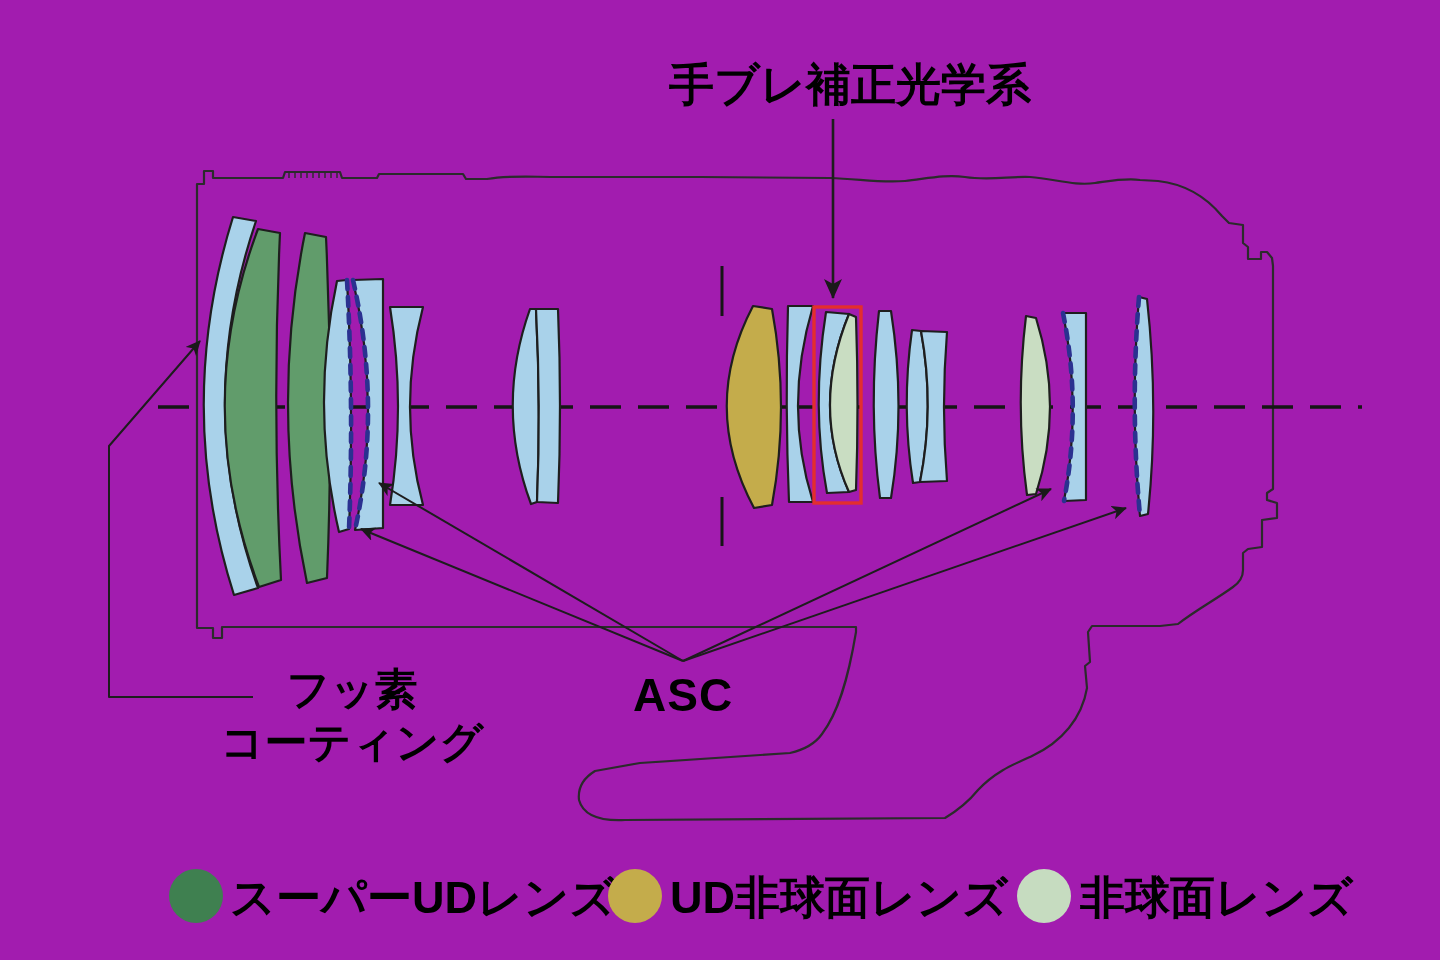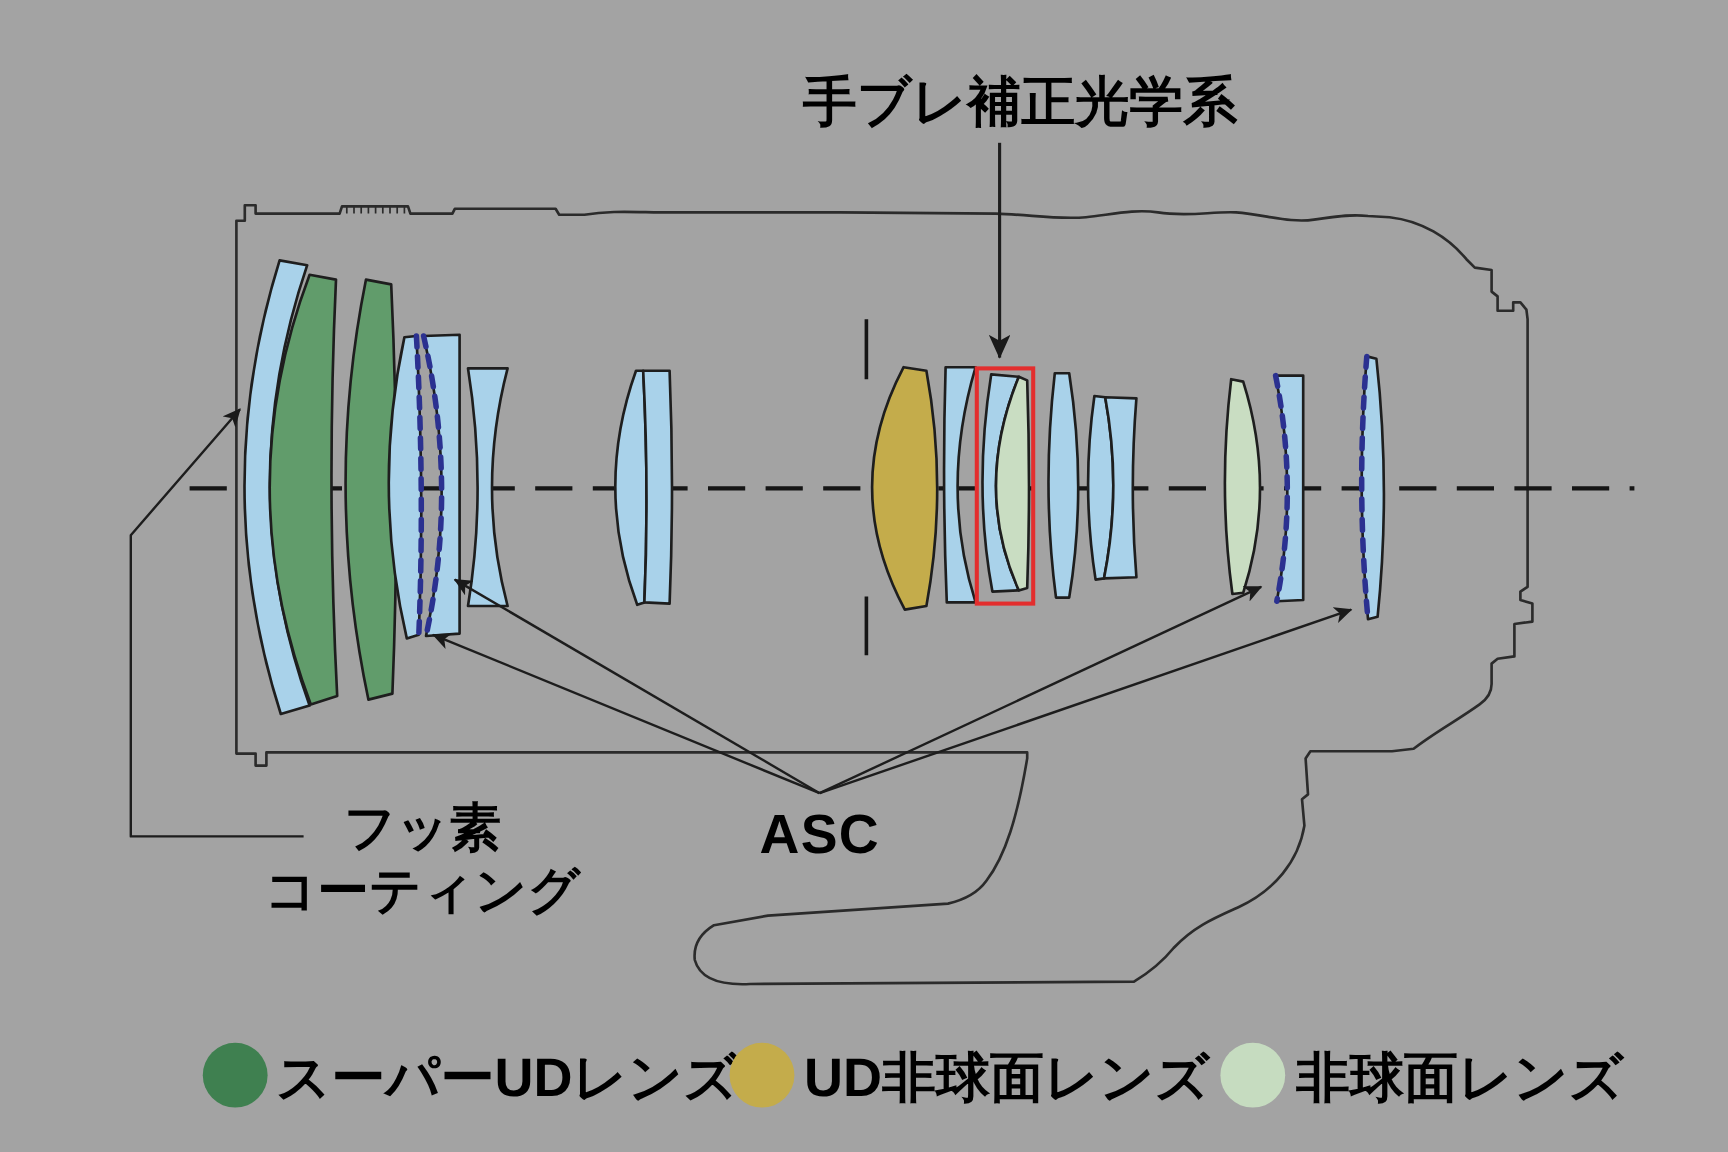--- a/index.html
+++ b/index.html
@@ -1,16 +1,16 @@
 <!DOCTYPE html>
 <html><head>
 <meta charset="utf-8">
 <style>
   html,body{margin:0;padding:0;background:#ffffff;}
-  .stage{position:relative;width:1440px;height:960px;background:#a3a3a3;overflow:hidden;
+  .stage{position:relative;width:1440px;height:960px;background:#a21caf;overflow:hidden;
          font-family:"Liberation Sans","DejaVu Sans",sans-serif;}
   svg{display:block;}
   .outline{fill:none;stroke:#2b2b2b;stroke-width:2.2;stroke-linejoin:round;stroke-linecap:round;}
   .thin{fill:none;stroke:#2b2b2b;stroke-width:1.4;}
   .lens{stroke:#1e1e1e;stroke-width:2.2;stroke-linejoin:round;}
   .ascdash{fill:none;stroke-width:4.6;stroke-dasharray:9 8;stroke-linecap:round;}
   .axis{fill:none;stroke:#151515;stroke-width:3.4;stroke-dasharray:31 17;}
   .stopmark{fill:none;stroke:#151515;stroke-width:3;}
   .hibox{fill:none;stroke-width:3.4;}
   .conn{fill:none;stroke:#1d1d1d;stroke-width:2;stroke-linejoin:round;}

